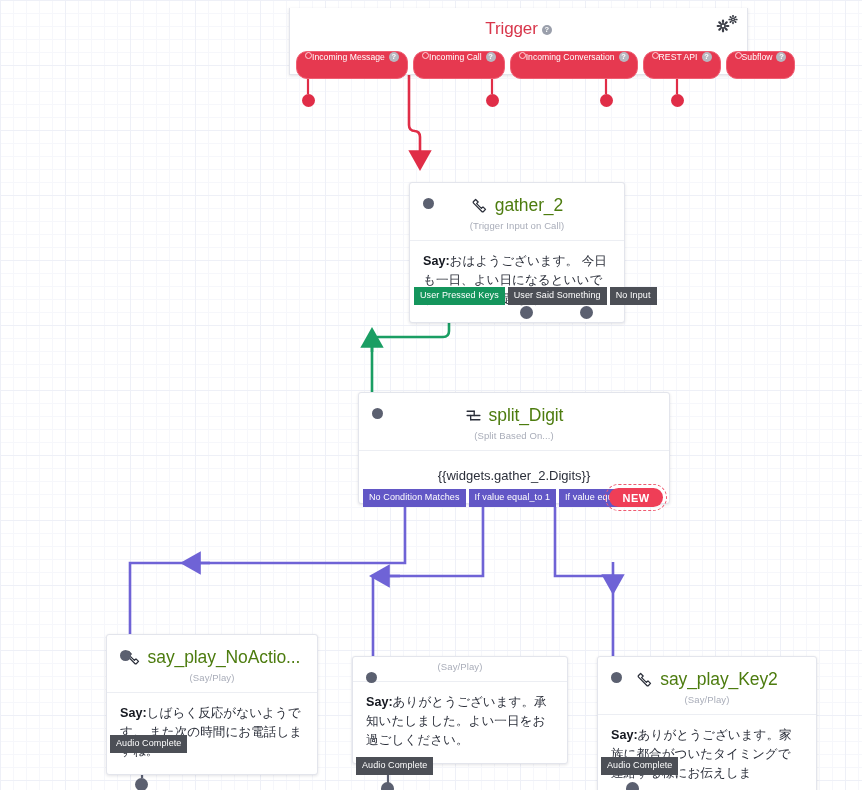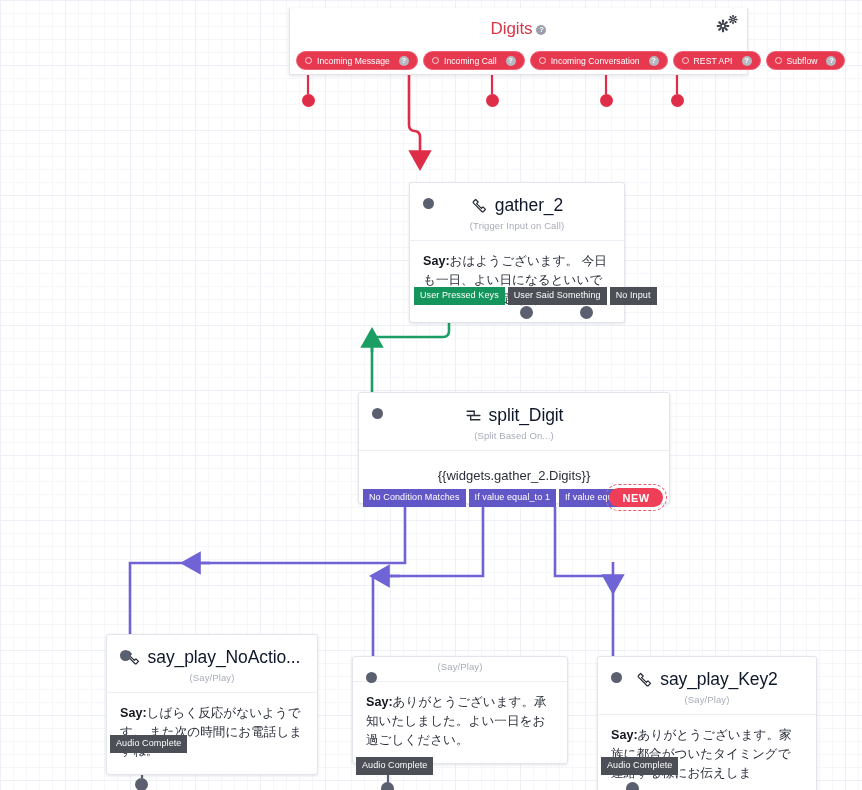--- a/index.html
+++ b/index.html
@@ -30,21 +30,21 @@
     background: #ffffff;
     border: 1px solid #e3e5ec;
     border-radius: 3px;
     box-shadow: 0 1px 3px rgba(30,35,60,.12), 0 0 0 1px rgba(255,255,255,0);
   }
   .node-title {
     display: flex; align-items: center; justify-content: center;
     gap: 7px;
     padding-top: 12px;
     font-size: 17.5px;
-    color: #0f172a;
+    color: #4d7c0f;
     letter-spacing: -.1px;
     white-space: nowrap;
   }
   .node-sub {
     text-align: center;
     font-size: 9.5px;
     color: #a9adb9;
     padding-top: 4px;
     padding-bottom: 9px;
     letter-spacing: .1px;
@@ -126,25 +126,25 @@
   }
   .help-badge.onred { background: #b8b8c0; }
   #gear-btn { position: absolute; right: 9px; top: 7px; width: 22px; height: 20px; cursor: pointer; }
 
   #trigger-pills {
     position: absolute;
     left: 296px; top: 51px;
     display: flex; align-items: center; gap: 5px;
   }
   .t-pill {
-    display: flex; align-items: center; gap: 5px;
+    display: flex; align-items: flex-start; 
     background: #e63950;
     border: 1px solid #f05f73;
     border-radius: 11px;
-    height: 19px;
+    height: 28px;
     padding: 0 8px;
     color: #ffffff;
     font-size: 8.6px;
     white-space: nowrap;
     letter-spacing: .05px;
   }
   .t-pill .ring {
     width: 7px; height: 7px; border-radius: 50%;
     border: 1px solid #ffd4da; background: transparent;
     flex: none;
@@ -225,21 +225,21 @@
     <g stroke="#5b6070" stroke-width="2.2" fill="none">
       <path d="M142,745 L142,778"></path>
       <path d="M388,767 L388,786"></path>
       <path d="M633,767 L633,786"></path>
     </g>
   </svg>
 
   <div id="trigger-bar"></div>
   <div id="trigger-card">
     <div id="trigger-title">
-      <span>Digits</span><span class="help-badge">?</span>
+      <span>Trigger</span><span class="help-badge">?</span>
     </div>
     <div id="gear-btn">
       <svg class="icon-svg" width="22" height="20" viewBox="0 0 22 20" fill="#3a3d46">
         <g transform="translate(1.5,5.5)">
           <circle cx="5.5" cy="5.5" r="2.1" fill="none" stroke="#3a3d46" stroke-width="1.7"></circle>
           <g stroke="#3a3d46" stroke-width="2.2" stroke-linecap="round">
             <path d="M5.5,0.2 L5.5,1.6"></path>
               <path d="M5.5,9.4 L5.5,10.8"></path>
             <path d="M0.2,5.5 L1.6,5.5"></path>
               <path d="M9.4,5.5 L10.8,5.5"></path>

